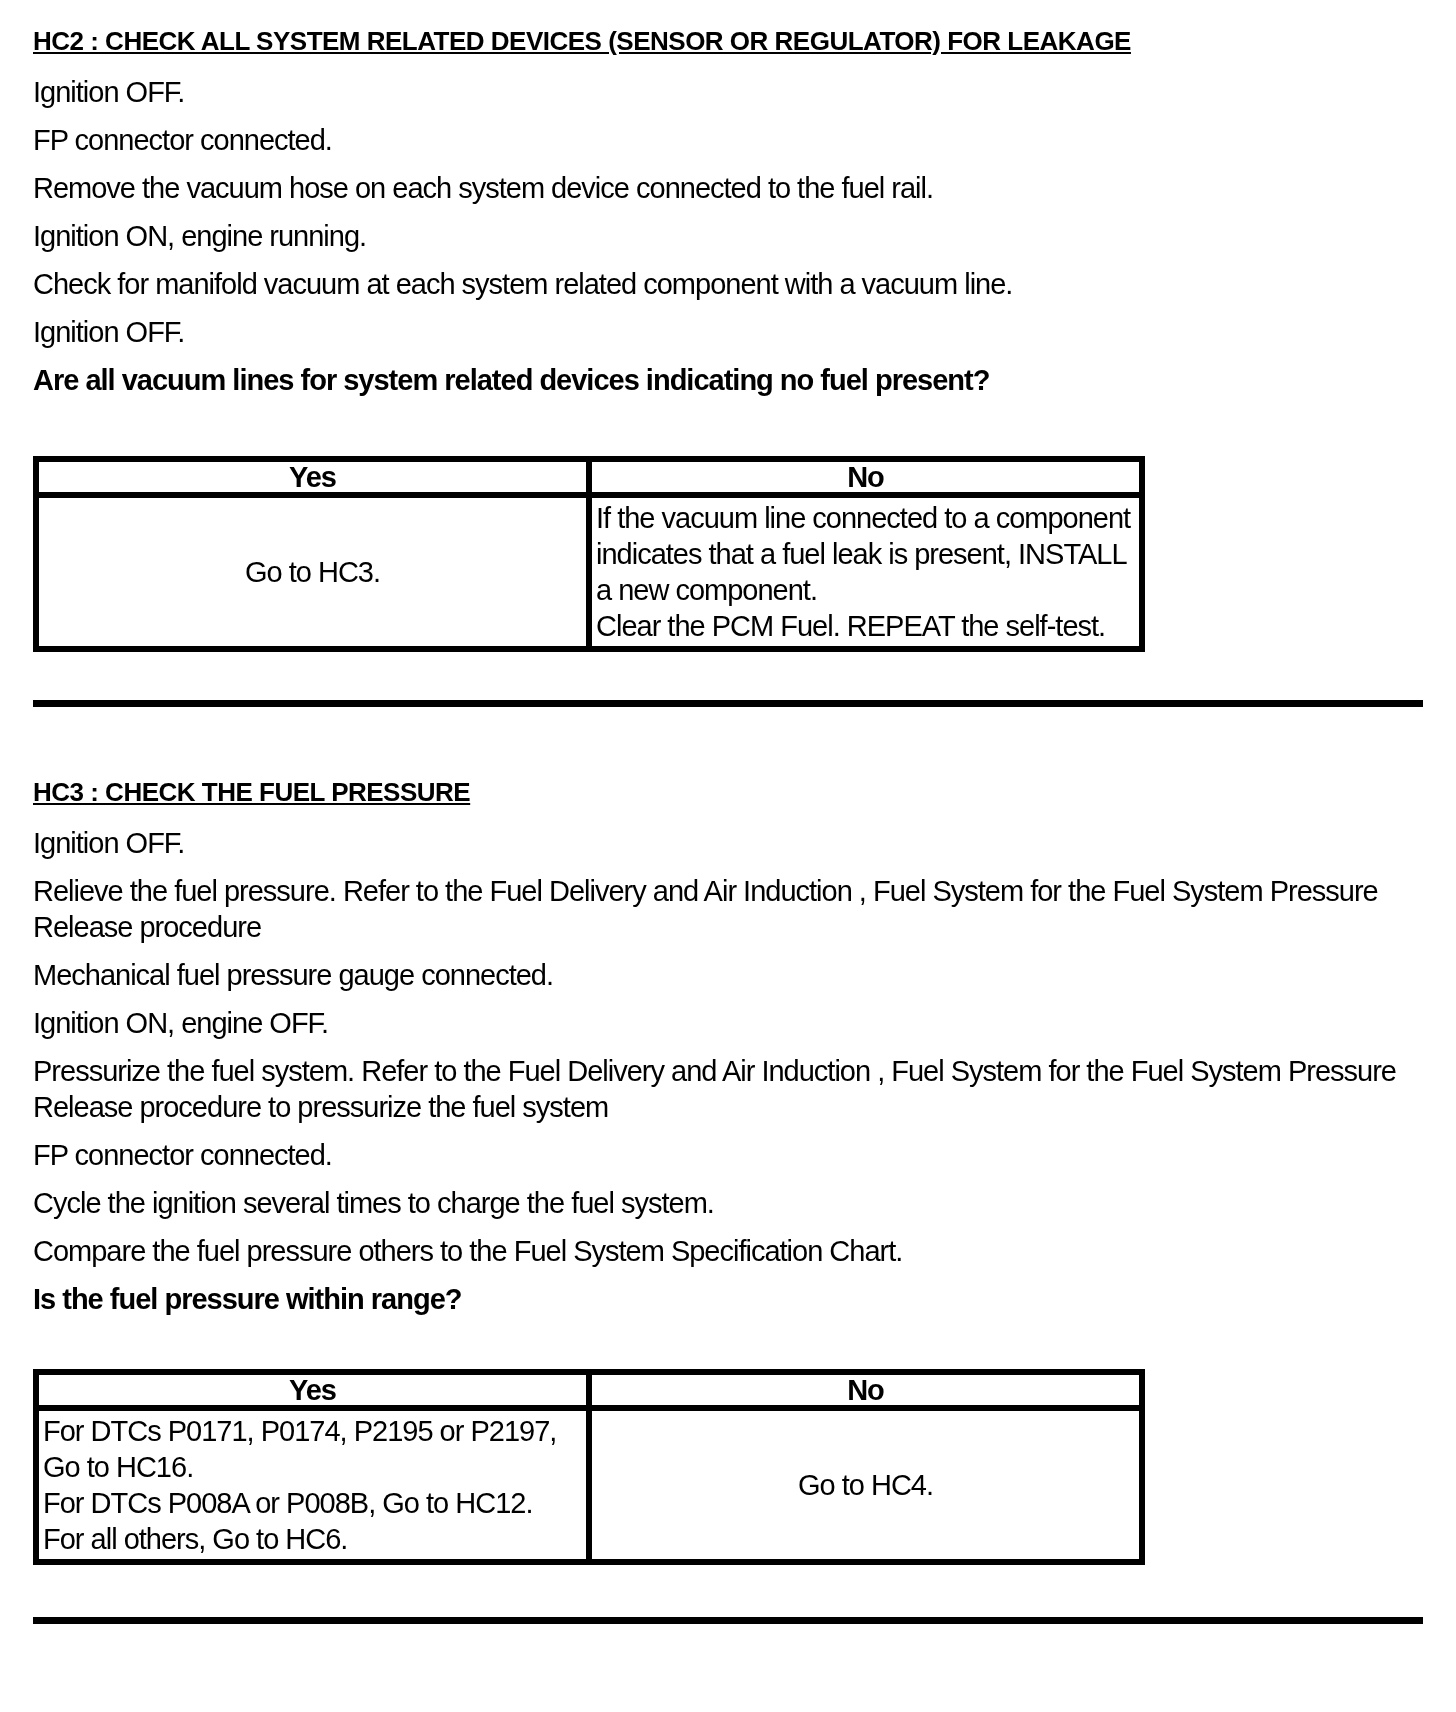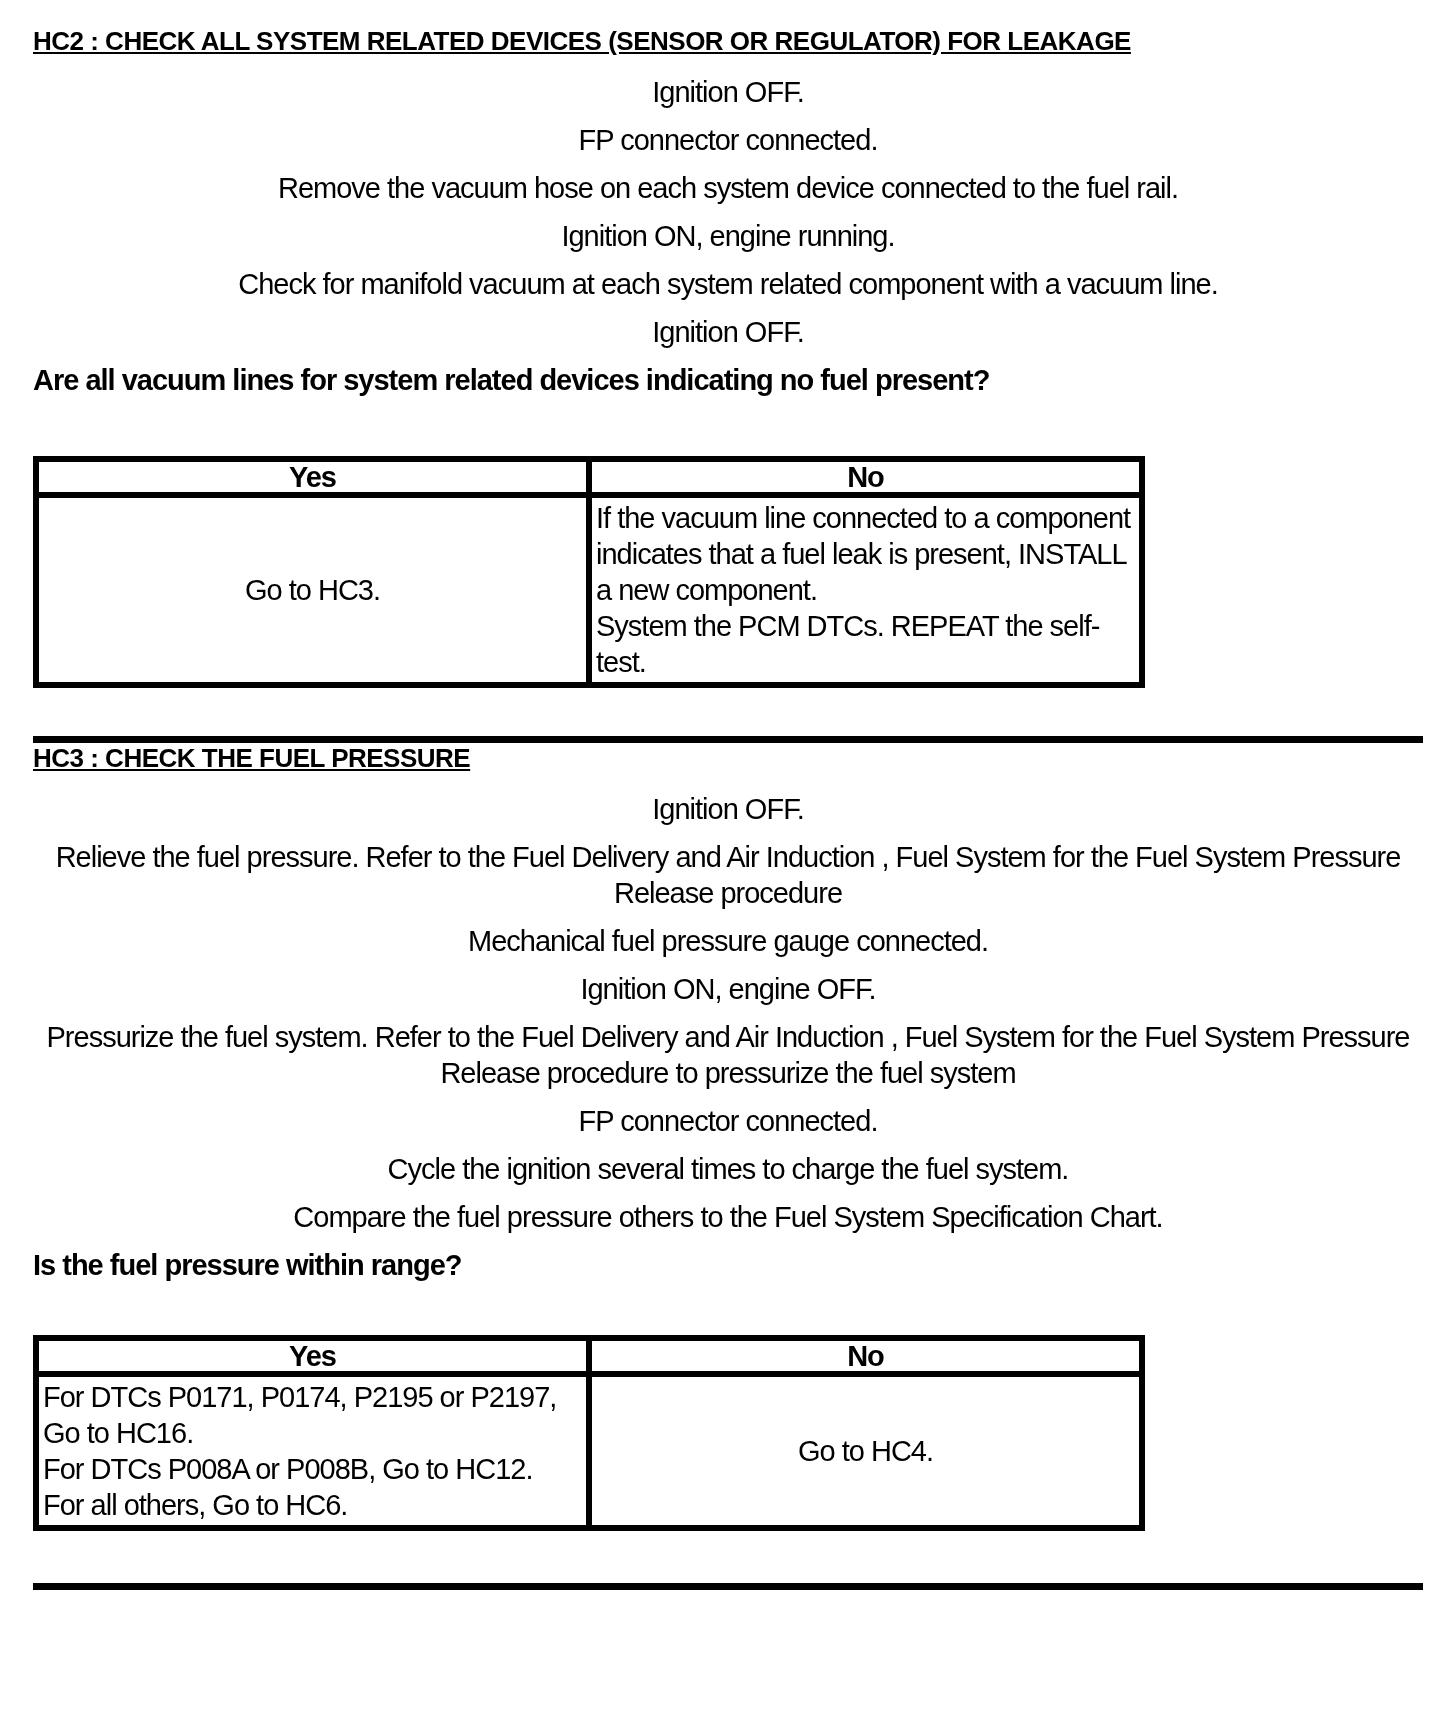--- a/index.html
+++ b/index.html
@@ -25,21 +25,20 @@
     margin: 0 0 18px 0;
     text-decoration: underline;
   }
   .steps {
     font-size: 29px;
     letter-spacing: -1px;
   }
   .steps > div {
     line-height: 36px;
     margin-bottom: 12px;
-    text-align: center;
   }
   .question {
     font-size: 29px;
     letter-spacing: -1px;
     font-weight: bold;
     line-height: 36px;
     margin: 0;
   }
   table.decision-table {
     border-collapse: collapse;
@@ -77,20 +76,21 @@
   hr.section-divider {
     border: none;
     height: 7px;
     background: #000000;
     margin: 48px 0 0 0;
   }
   hr.section-divider.last {
     margin-top: 52px;
   }
   .section-hc3 .section-heading {
+    margin-top: 70px;
   }
   .section-hc3 table.decision-table {
     margin-top: 52px;
   }
 </style>
 </head>
 <body>
 
 <div class="page">
 
@@ -115,21 +115,21 @@
           <th>No</th>
         </tr>
       </thead>
       <tbody>
         <tr>
           <td class="cell-center">
               <div>Go to HC3.</div>
             </td>
           <td class="cell-left">
               <div>If the vacuum line connected to a component indicates that a fuel leak is present, INSTALL a new component.</div>
-              <div>System the PCM DTCs. REPEAT the self-test.</div>
+              <div>Clear the PCM Fuel. REPEAT the self-test.</div>
             </td>
         </tr>
       </tbody>
     </table>
   </div>
 
   <hr class="section-divider">
 
   <div class="section-hc3">
     <h1 class="section-heading">HC3 : CHECK THE FUEL PRESSURE</h1>

